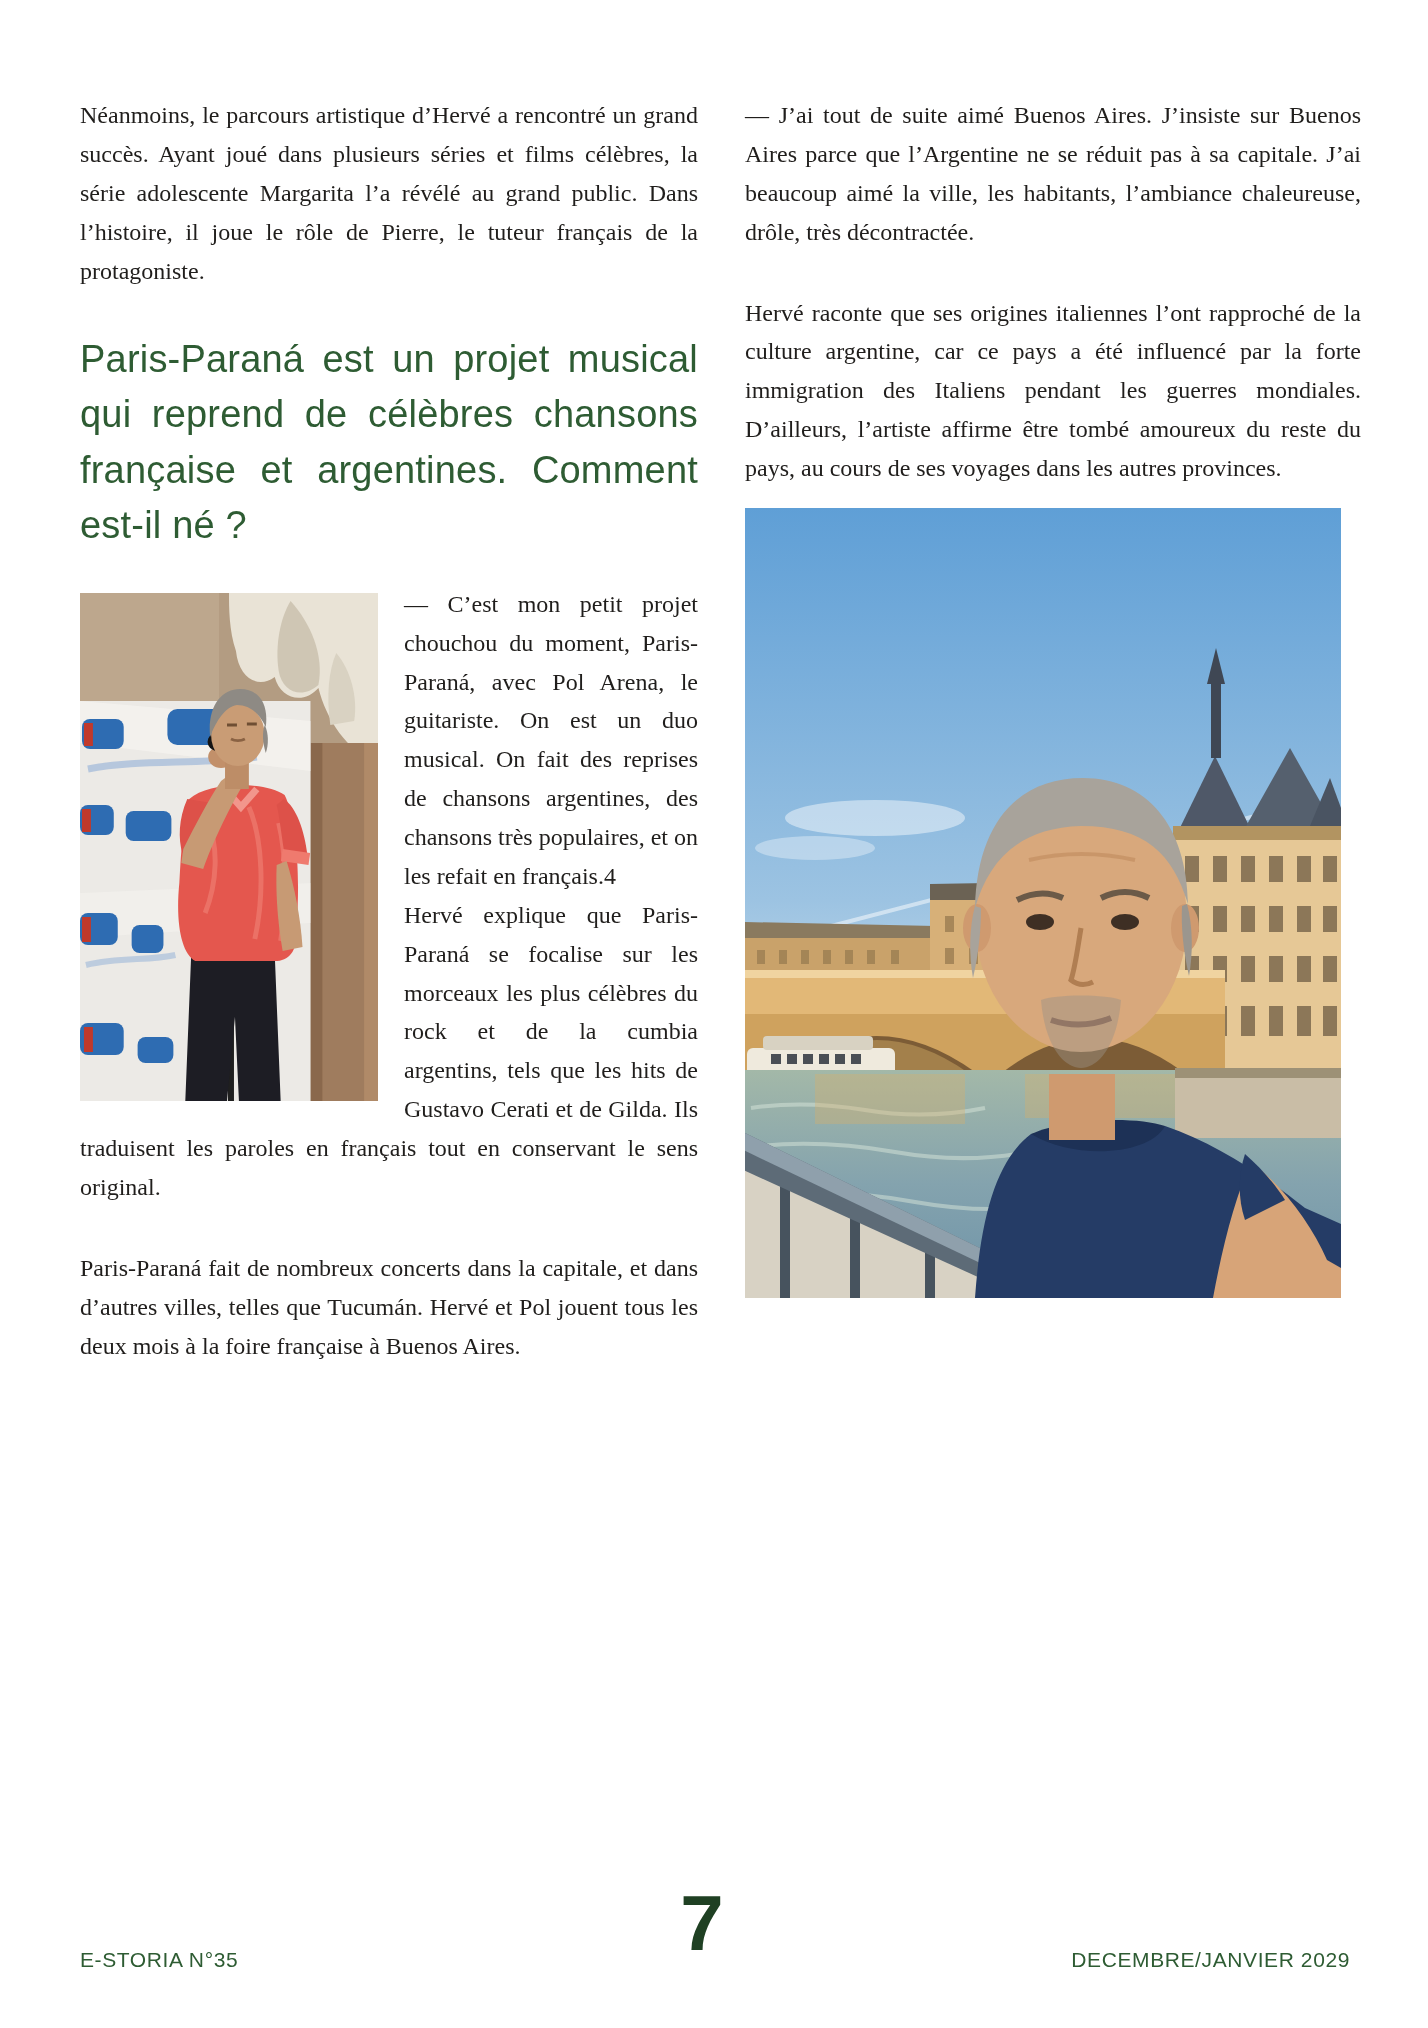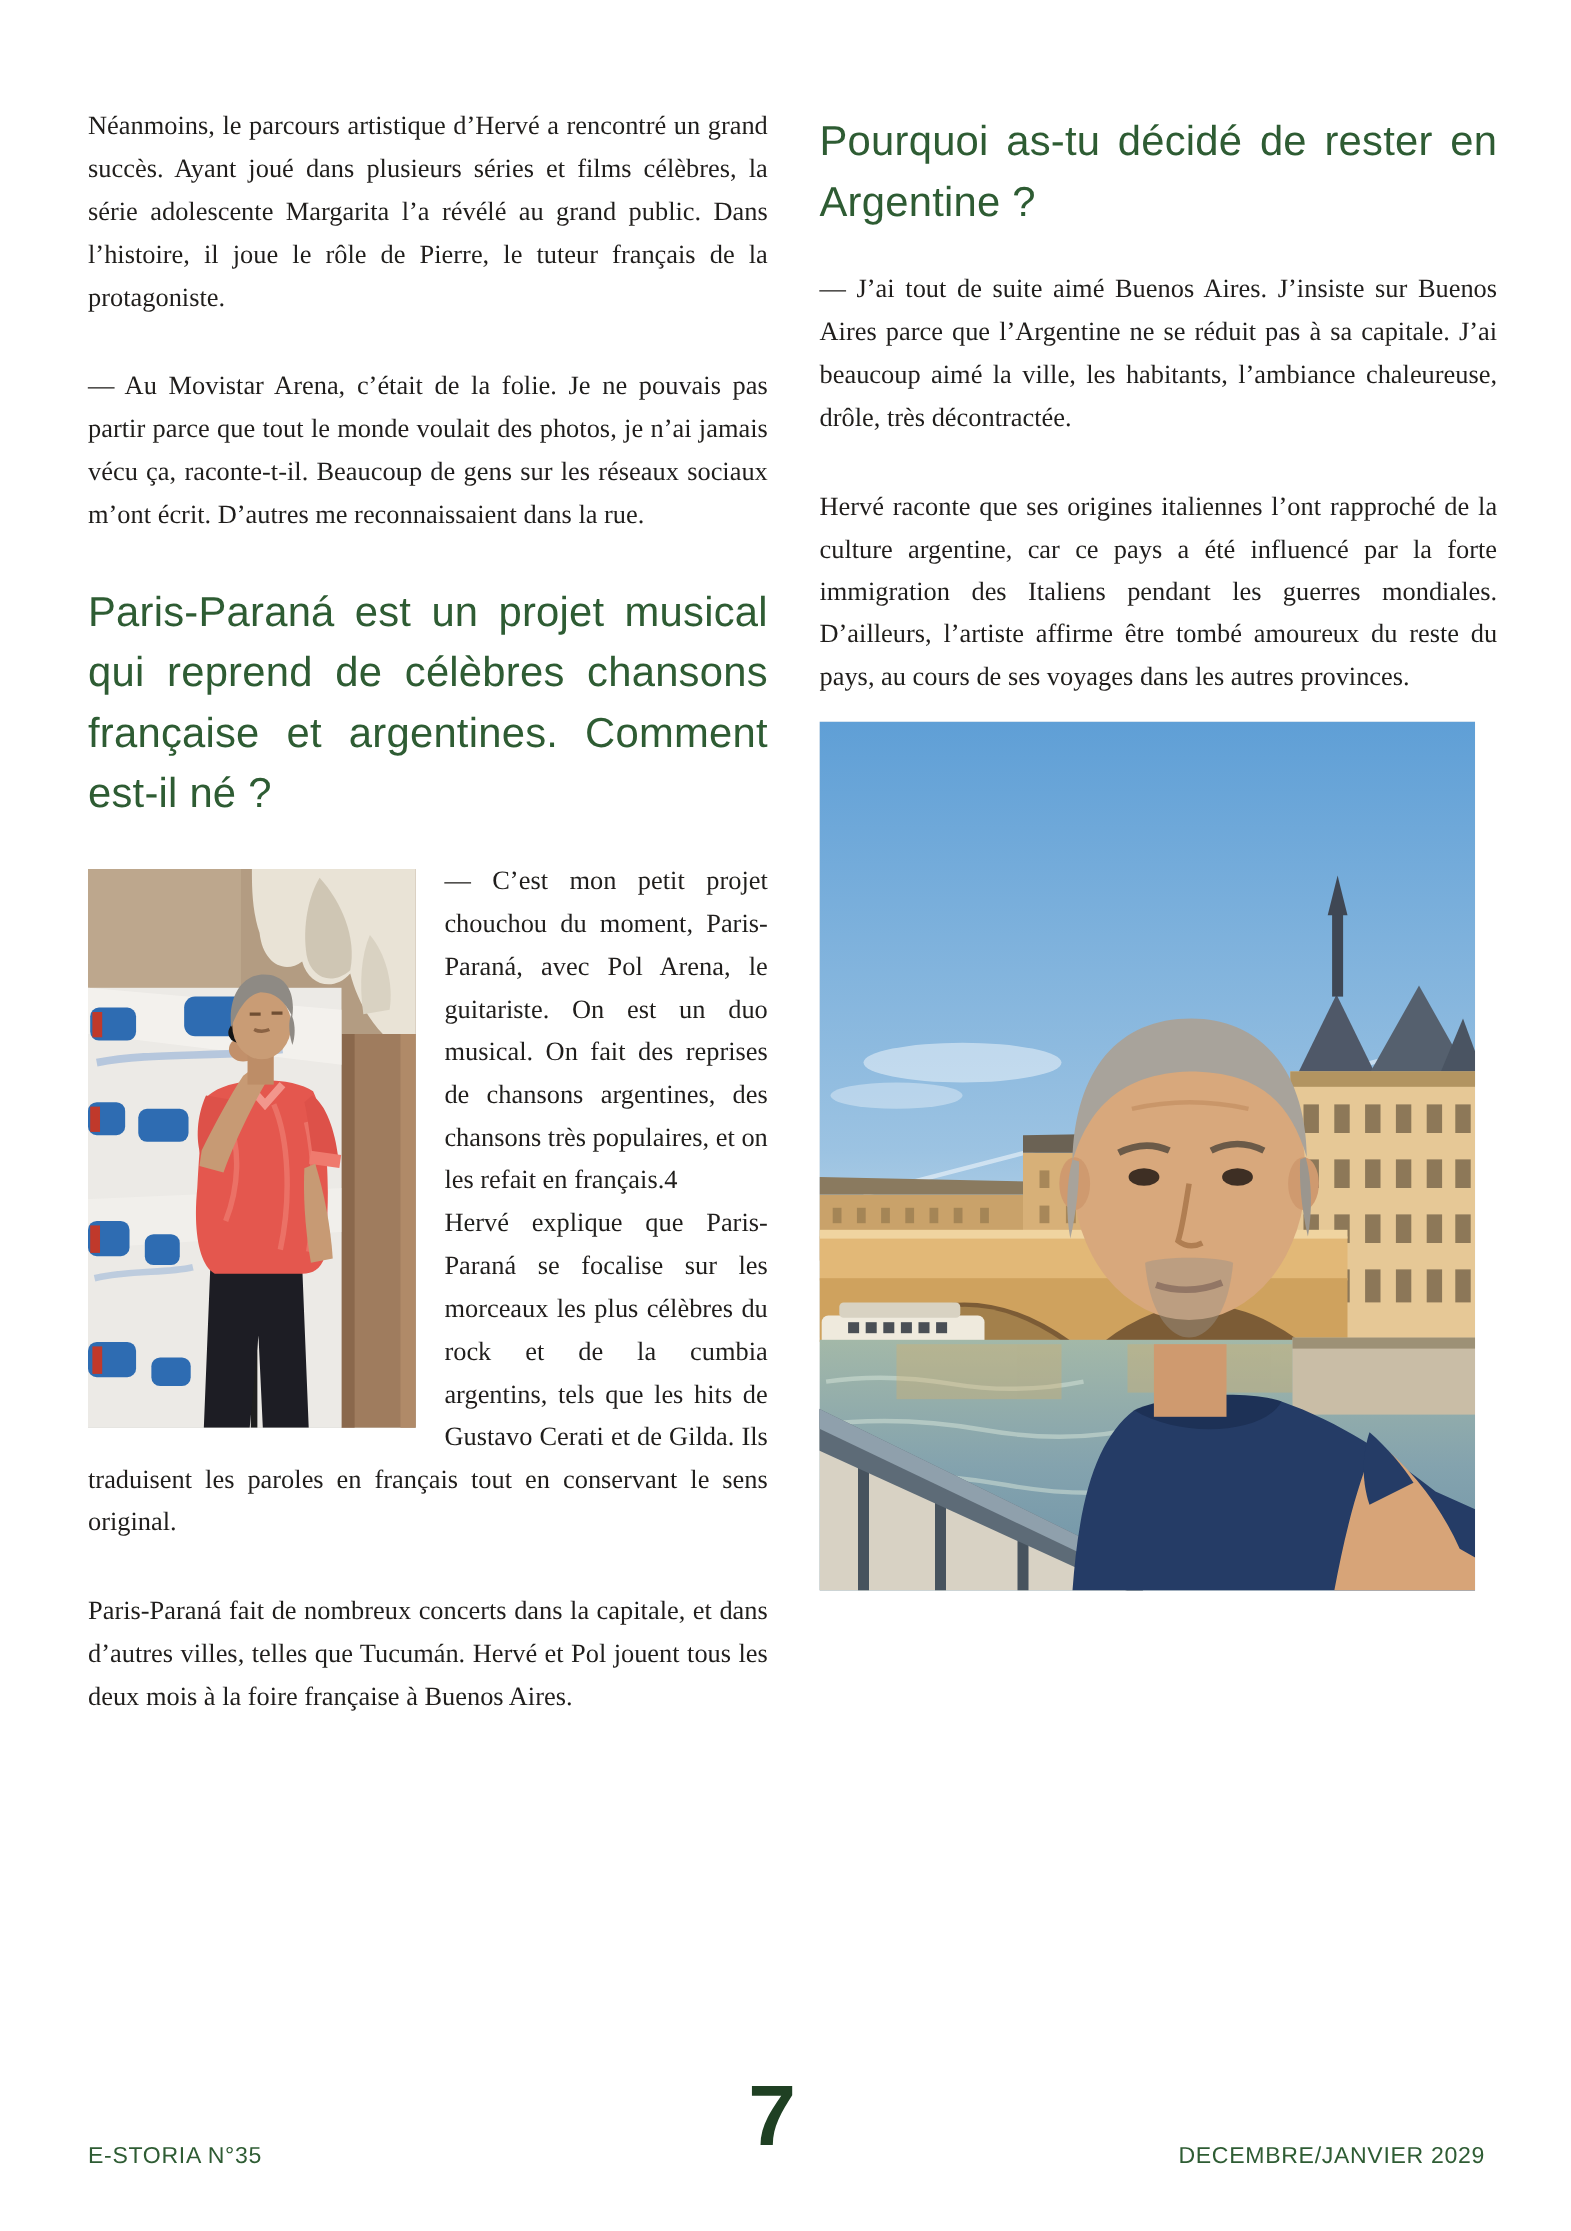--- a/index.html
+++ b/index.html
@@ -48,21 +48,20 @@
     font-family:"Liberation Sans", sans-serif;font-size:78px;font-weight:700;
     color:var(--footer-green);line-height:1;
   }
   .clearfix::after{content:"";display:block;clear:both;}
 </style>
 </head>
 <body>
 
 <div class="col col-left clearfix">
   <p class="body">Néanmoins, le parcours artistique d’Hervé a rencontré un grand succès. Ayant joué dans plusieurs séries et films célèbres, la série adolescente Margarita l’a révélé au grand public. Dans l’histoire, il joue le rôle de Pierre, le tuteur français de la protagoniste.</p>
-  <p class="body">— Au Movistar Arena, c’était de la folie. Je ne pouvais pas partir parce que tout le monde voulait des photos, je n’ai jamais vécu ça, raconte-t-il. Beaucoup de gens sur les réseaux sociaux m’ont écrit. D’autres me reconnaissaient dans la rue.</p>
   <h2 class="question">Paris-Paraná est un projet musical qui reprend de célèbres chansons française et argentines. Comment est-il né ?</h2>
 
   <div class="photo-frame photo-left">
     <svg viewBox="0 0 300 508" preserveAspectRatio="none">
       <rect width="300" height="508" fill="#d6d2cb"></rect>
       <rect x="0" y="0" width="300" height="150" fill="#b39c82"></rect>
       <rect x="0" y="0" width="140" height="150" fill="#bda78d"></rect>
       <path d="M150,0 L300,0 L300,170 C268,158 248,126 240,95 C225,112 202,106 196,84 C180,96 160,86 157,58 C150,38 150,14 150,0 Z" fill="#e9e3d6"></path>
       <path d="M212,8 C232,30 246,62 240,92 C224,106 204,100 200,78 C196,52 202,24 212,8 Z" fill="#cfc6b4"></path>
       <path d="M258,60 C272,76 280,104 276,128 L252,132 C248,104 250,78 258,60 Z" fill="#d9d2c2"></path>
@@ -112,21 +111,20 @@
       <path d="M148,132 L158,132 M168,131 L178,131" stroke="#6f4e33" stroke-width="3"></path>
     </svg>
   </div>
 
   <p class="body tight">— C’est mon petit projet chouchou du moment, Paris-Paraná, avec Pol Arena, le guitariste. On est un duo musical. On fait des reprises de chansons argentines, des chansons très populaires, et on les refait en français.4</p>
   <p class="body after-float">Hervé explique que Paris-Paraná se focalise sur les morceaux les plus célèbres du rock et de la cumbia argentins, tels que les hits de Gustavo Cerati et de Gilda. Ils traduisent les paroles en français tout en conservant le sens original.</p>
   <p class="body" style="margin-top:12px;">Paris-Paraná fait de nombreux concerts dans la capitale, et dans d’autres villes, telles que Tucumán. Hervé et Pol jouent tous les deux mois à la foire française à Buenos Aires.</p>
 </div>
 
 <div class="col col-right">
-  <h2 class="question">Pourquoi as-tu décidé de rester en Argentine ?</h2>
   <p class="body">— J’ai tout de suite aimé Buenos Aires. J’insiste sur Buenos Aires parce que l’Argentine ne se réduit pas à sa capitale. J’ai beaucoup aimé la ville, les habitants, l’ambiance chaleureuse, drôle, très décontractée.</p>
   <p class="body" style="margin-bottom:20px;">Hervé raconte que ses origines italiennes l’ont rapproché de la culture argentine, car ce pays a été influencé par la forte immigration des Italiens pendant les guerres mondiales. D’ailleurs, l’artiste affirme être tombé amoureux du reste du pays, au cours de ses voyages dans les autres provinces.</p>
 
   <div class="photo-frame photo-right">
     <svg viewBox="0 0 596 790" preserveAspectRatio="none">
       <defs>
         <linearGradient id="sky" x1="0" y1="0" x2="0" y2="1">
           <stop offset="0" stop-color="#5f9fd6"></stop>
           <stop offset="0.7" stop-color="#9cc3e2"></stop>
           <stop offset="1" stop-color="#cfe0ea"></stop>

